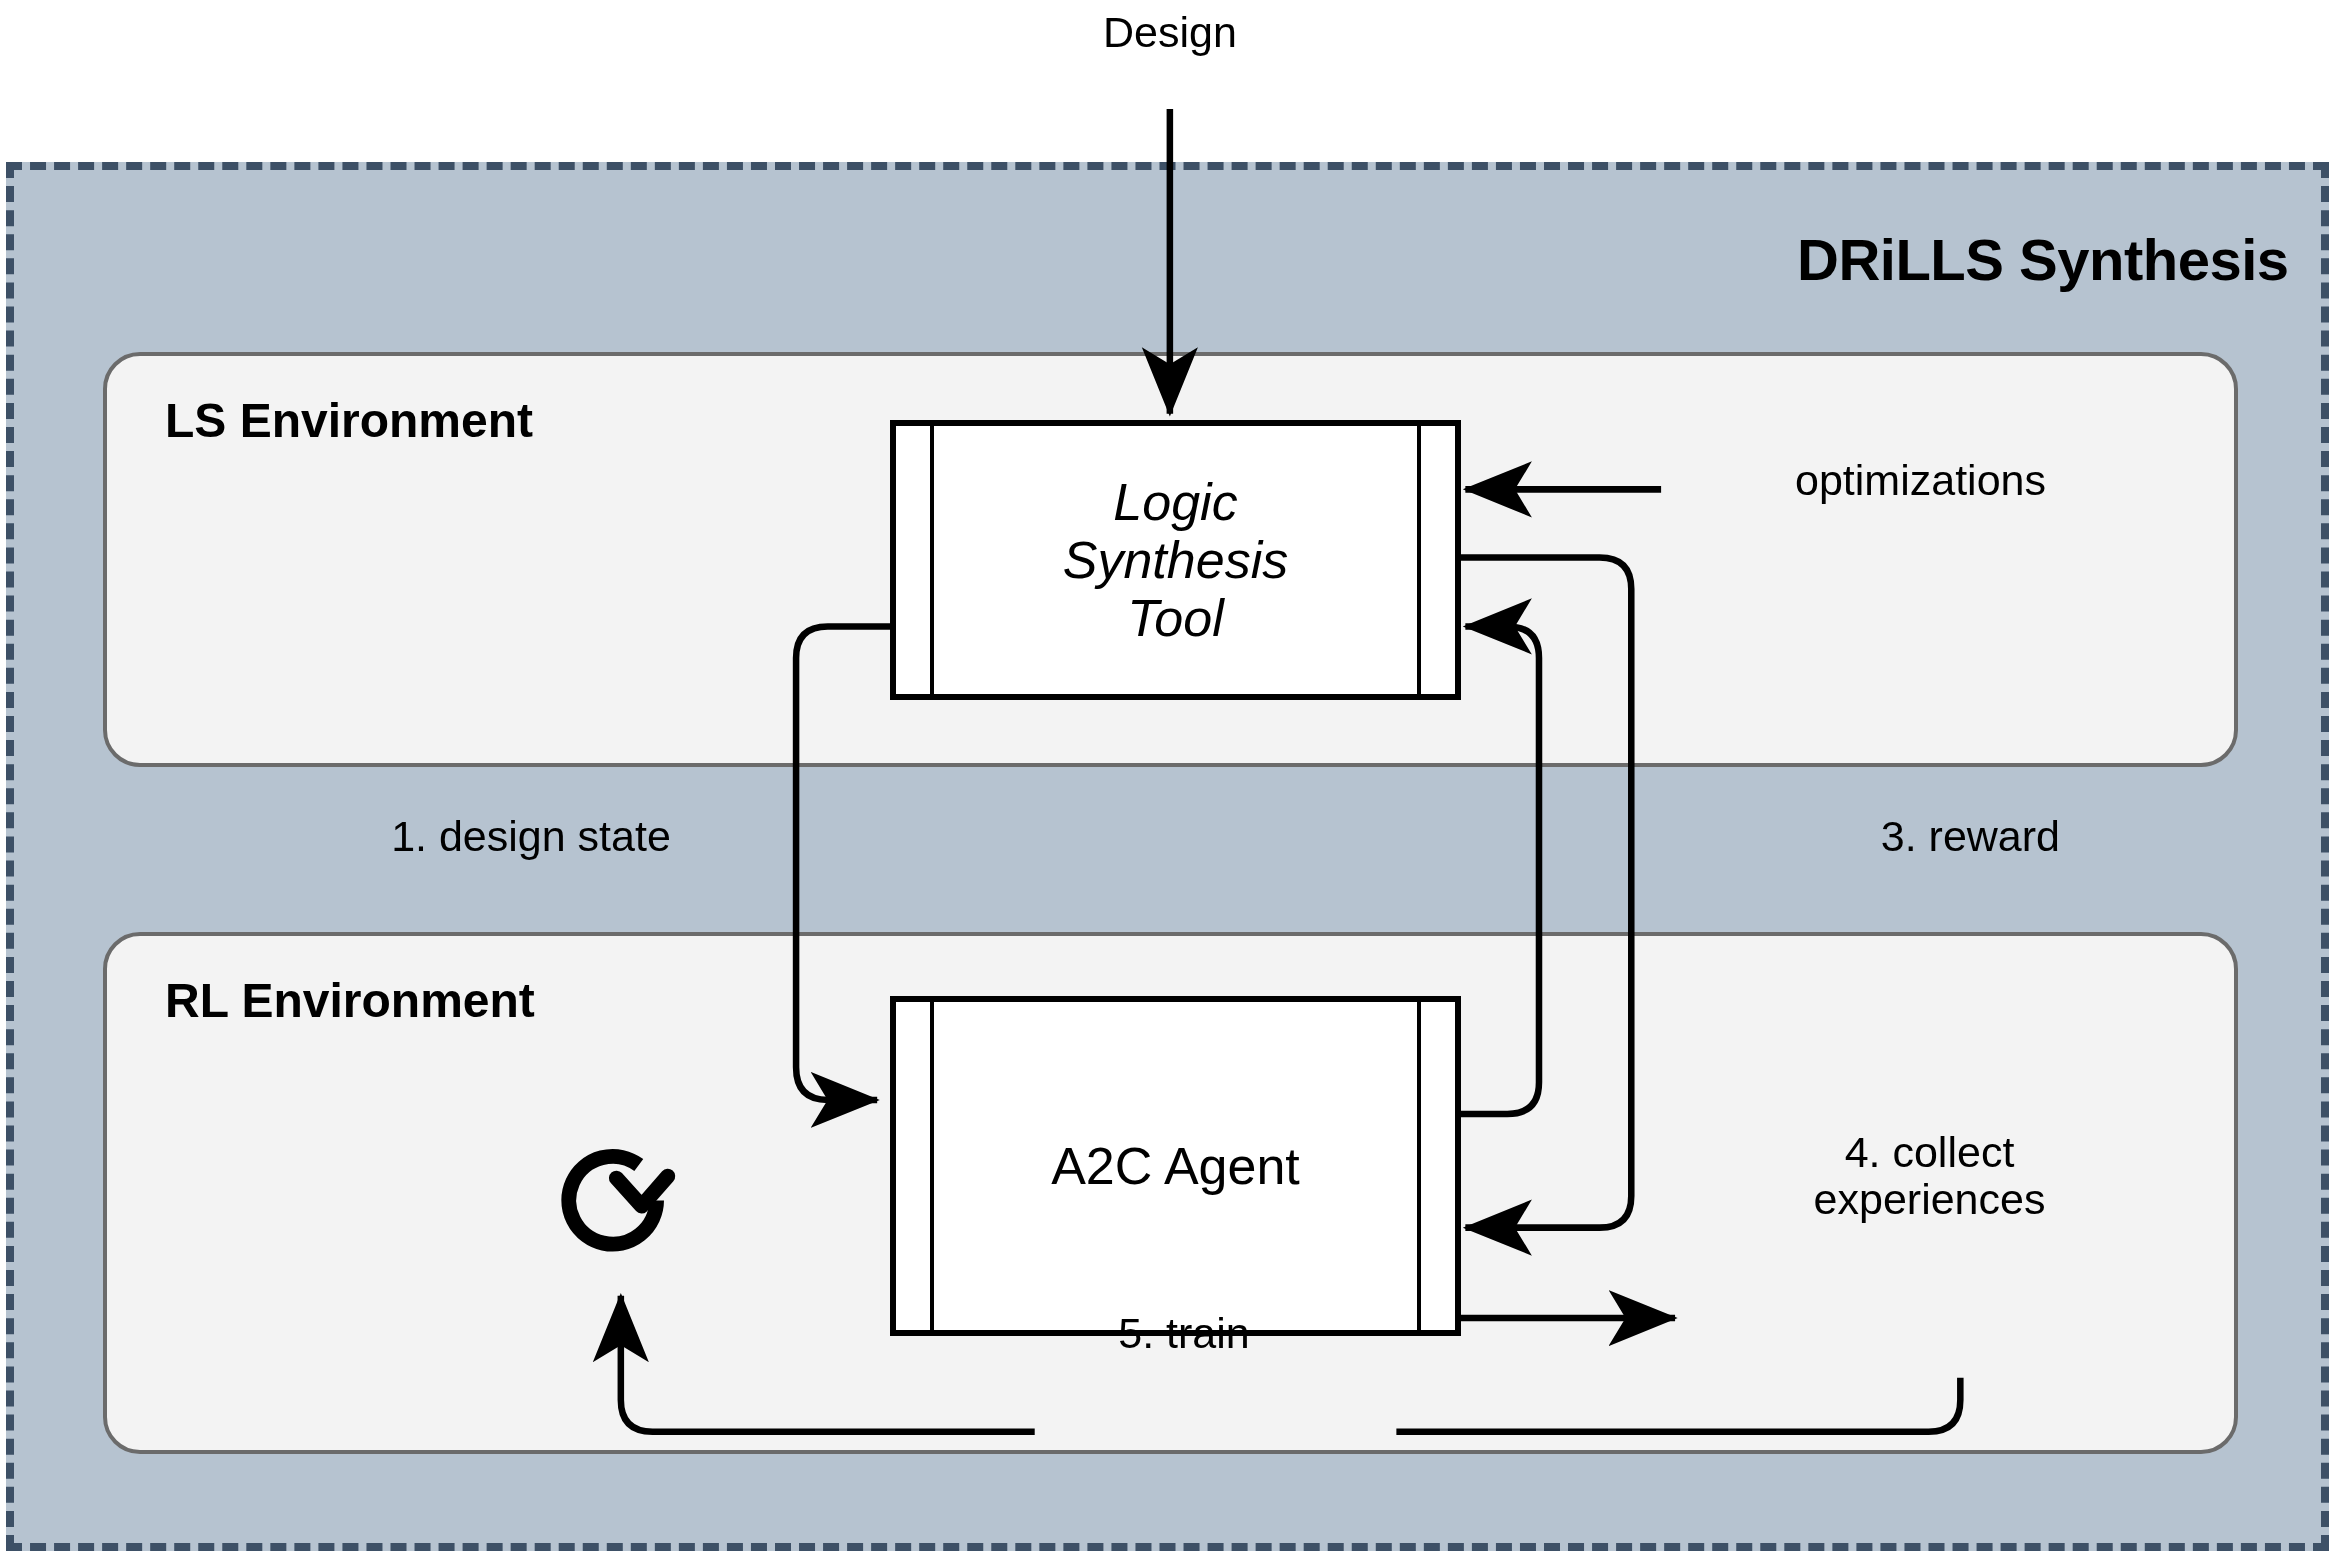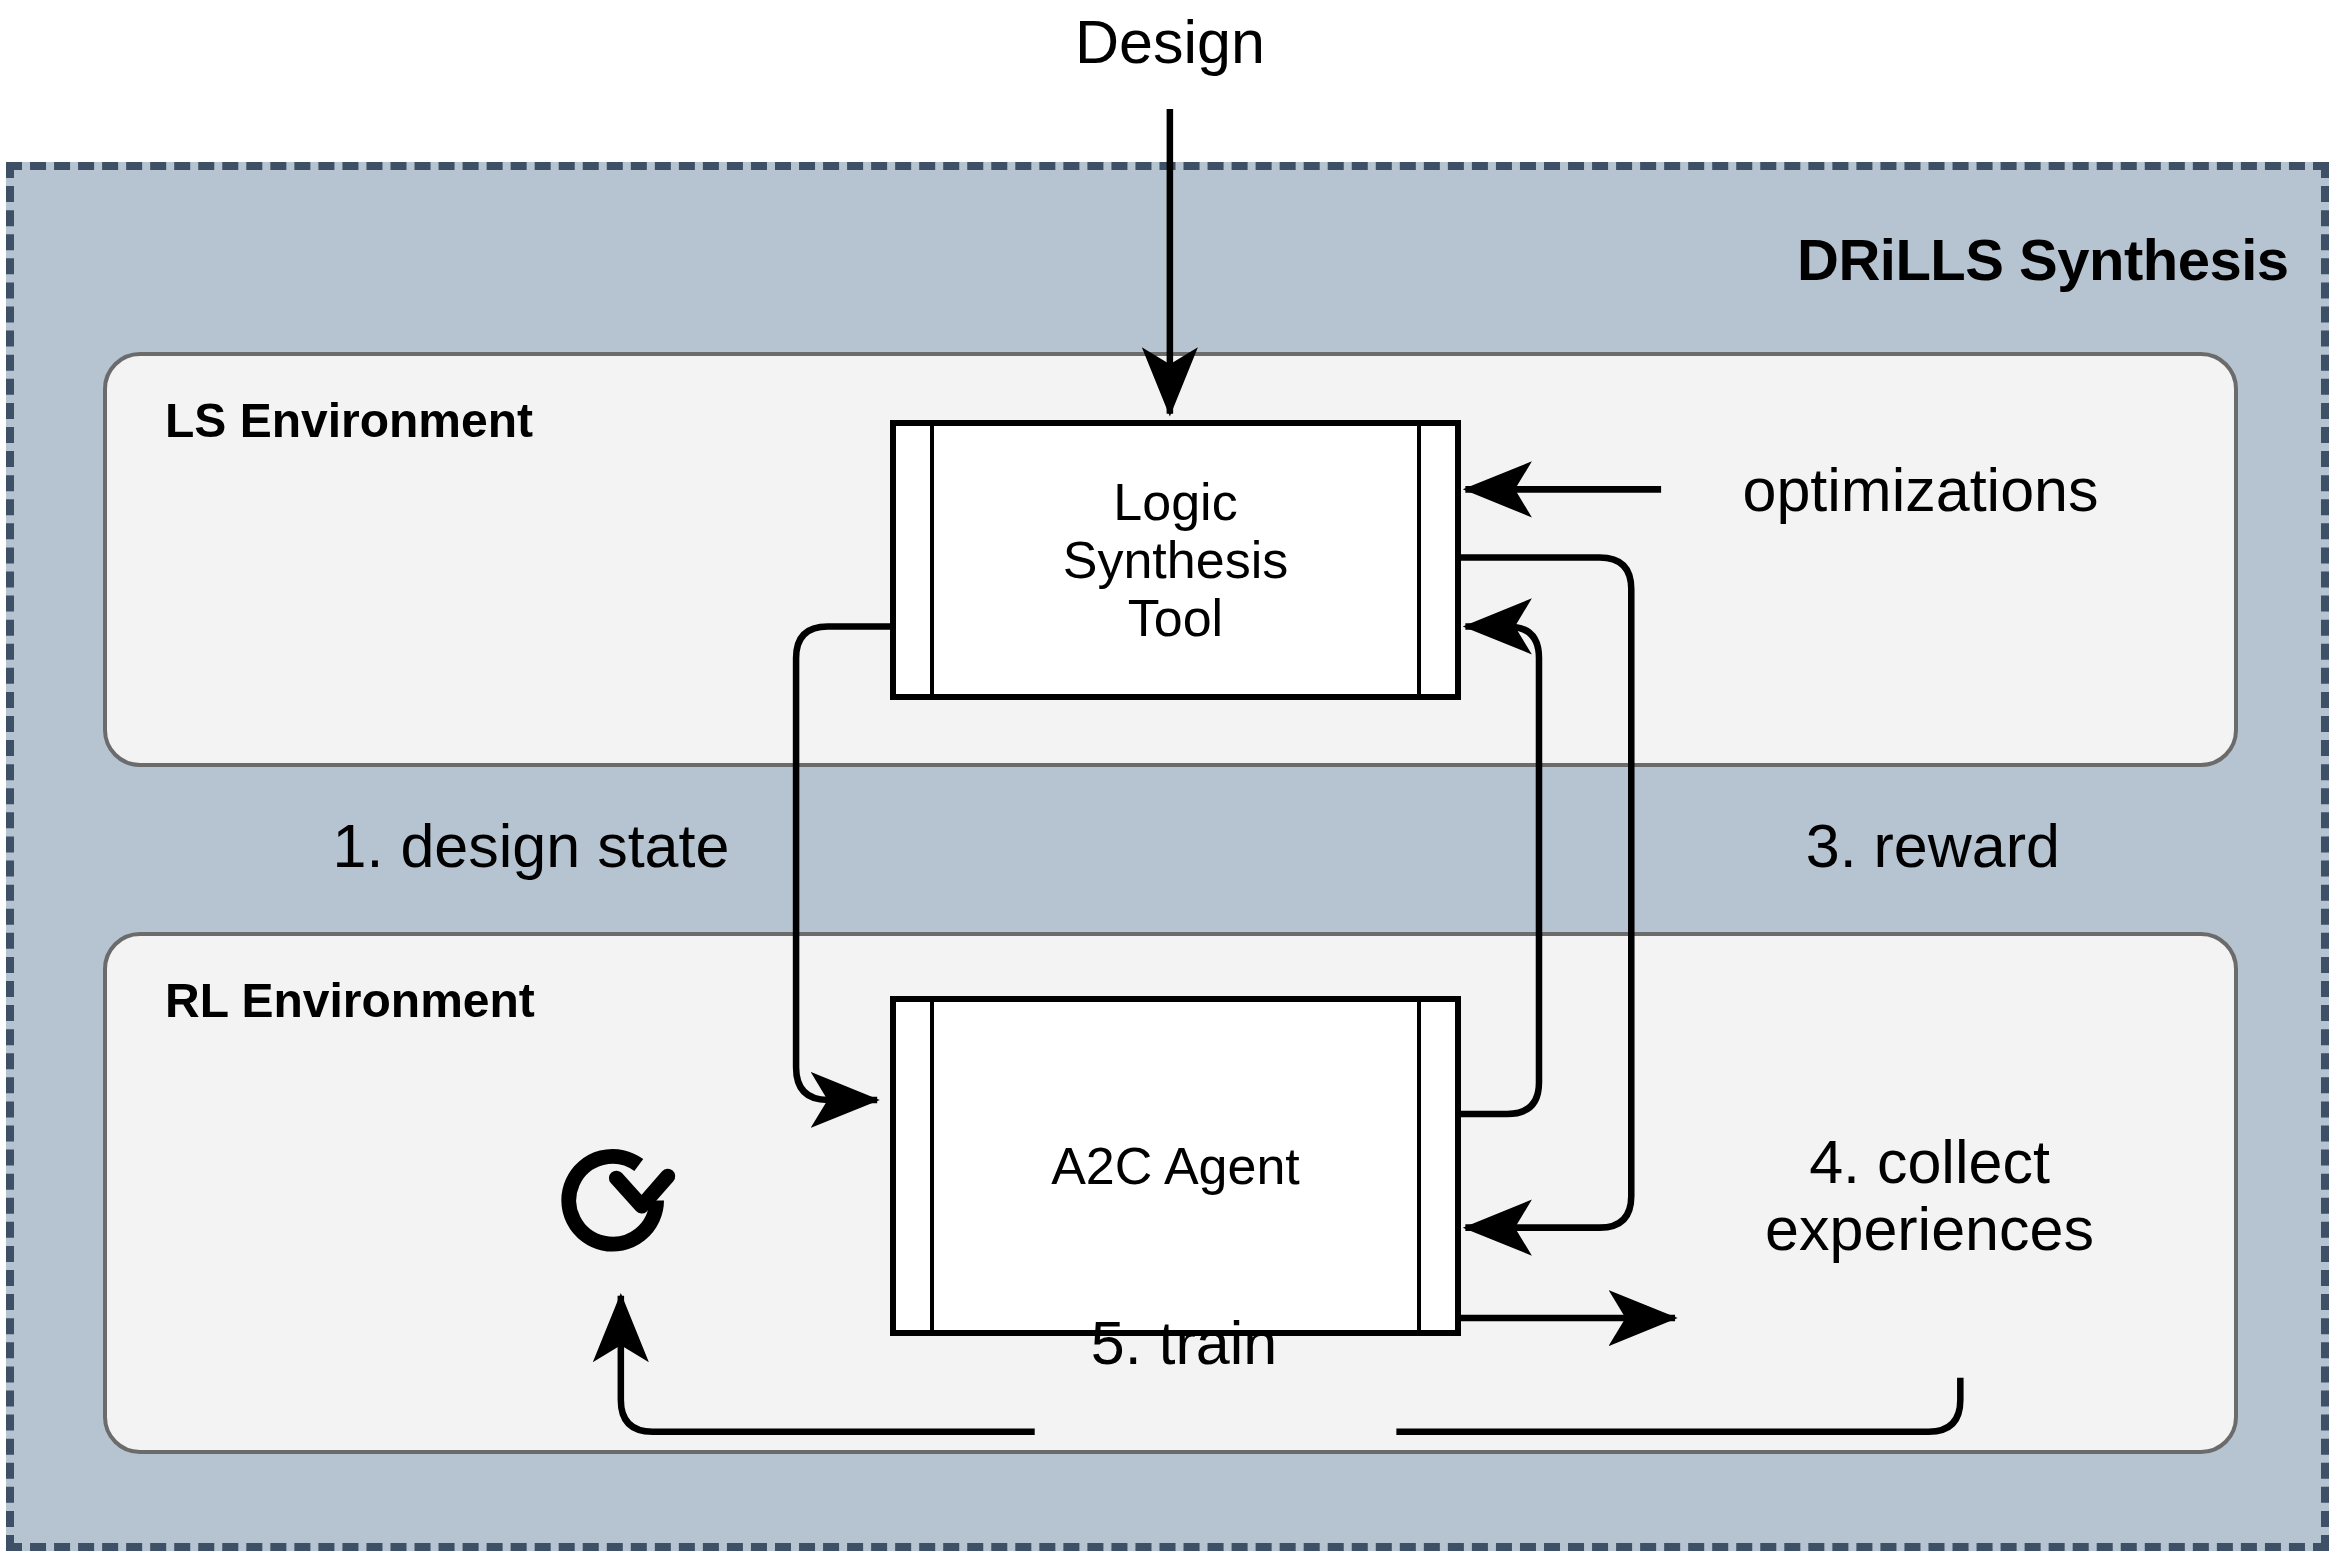--- a/index.html
+++ b/index.html
@@ -94,27 +94,27 @@
   .component-label {
     position: relative;
     z-index: 2;
     font-size: 52px;
     line-height: 1.12;
     text-align: center;
     color: #000000;
     white-space: pre-line;
     padding: 0 50px;
   }
-  .box-ls-tool { left: 890px; top: 420px;  width: 571px; height: 280px; }
+  .box-ls-tool { left: 890px; top: 420px;  width: 571px; height: 280px; font-style: italic; }
   .box-a2c     { left: 890px; top: 996px; width: 571px; height: 340px; }
 
   
   .edge-label {
     position: absolute;
-    font-size: 61px;
+    font-size: 43px;
     color: #000000;
     white-space: pre-line;
     line-height: 1.1;
     text-align: center;
   }
   .lbl-design         { left: 1030px; top: 9.3px;   width: 280px; }
   .lbl-optimizations  { left: 1678px; top: 457px;  width: 485px; text-align: center; }
   .lbl-design-state   { left: 270px;  top: 813px;  width: 522px; }
   .lbl-optimization   { left: 1016px; top: 813px;  width: 522px; }
   .lbl-reward         { left: 1687px; top: 813px;  width: 373px; text-align: right; }

